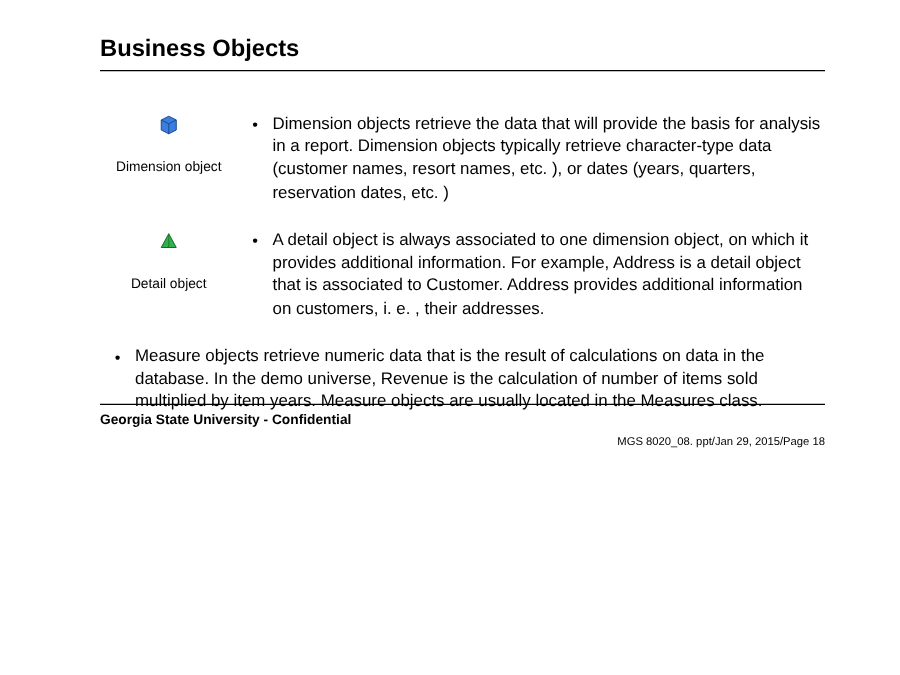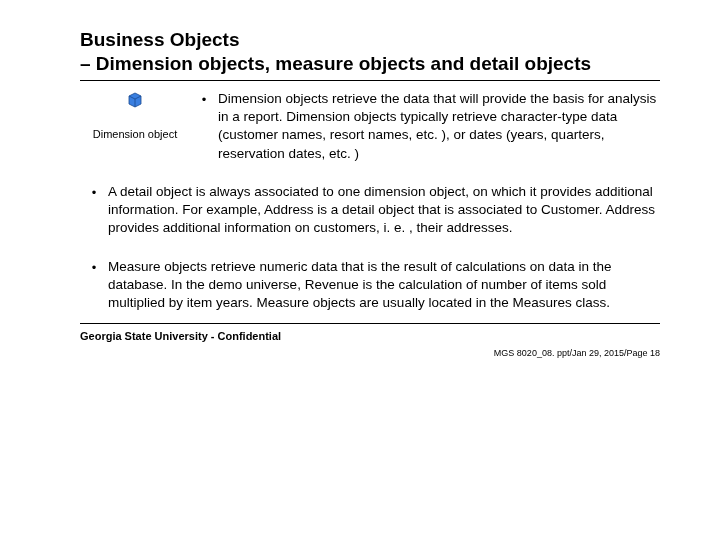--- a/index.html
+++ b/index.html
@@ -26,41 +26,49 @@
   .footer-right { font-size: 9px; text-align: right; margin-top: 18px; }
   svg { display:block; }
 </style>
 </head>
 <body>
 
 <div class="slide">
 
   <div class="title">
     <span>Business Objects</span><br>
-    <span>– Dimension objects, measure objects and detail objects</span>
   </div>
 
   <div class="content">
 
     <div class="row">
       <div class="icon-col">
         <div class="icon-box">
           <svg width="16" height="16">
             <polygon points="8,1 14,4 14,12 8,15 2,12 2,4" fill="#3a7fe0" stroke="#1a4a90" stroke-width="0.8"></polygon>
             <polyline points="2,4 8,7 14,4" fill="none" stroke="#1a4a90" stroke-width="0.8"></polyline>
             <line x1="8" y1="7" x2="8" y2="15" stroke="#1a4a90" stroke-width="0.8"></line>
           </svg>
           <div class="icon-label">Dimension object</div>
         </div>
       </div>
       <div class="bullet-col">•</div>
       <div class="text-col">Dimension objects retrieve the data that will provide the basis for analysis in a report.  Dimension objects typically retrieve character-type data (customer names, resort names, etc. ), or dates (years, quarters, reservation dates, etc. )</div>
     </div>
 
     <div class="row">
+      <div class="icon-col">
+        <div class="icon-box">
+          <svg width="16" height="16">
+            <polygon points="8,2 14,13 2,13" fill="#2fb24a" stroke="#176b27" stroke-width="0.8"></polygon>
+            <line x1="8" y1="2" x2="8" y2="13" stroke="#176b27" stroke-width="0.6"></line>
+          </svg>
+          <div class="icon-label">Detail object</div>
+        </div>
+      </div>
       <div class="bullet-col">•</div>
       <div class="text-col">A detail object is always associated to one dimension object, on which it provides additional information. For example, Address is a detail object that is associated to Customer. Address provides additional information on customers, i. e. , their addresses.</div>
     </div>
 
     <div class="row">
       <div class="bullet-col">•</div>
       <div class="text-col">Measure objects retrieve numeric data that is the result of calculations on data in the database. In the demo universe, Revenue is the calculation of number of items sold multiplied by item years. Measure objects are usually located in the Measures class.</div>
     </div>
 
   </div>

